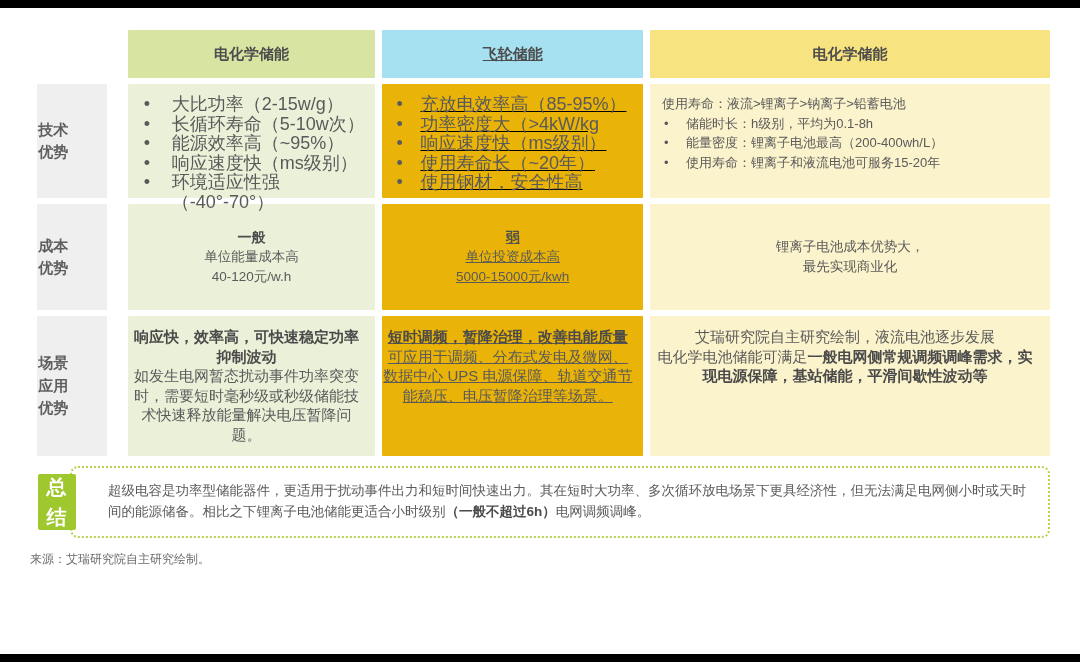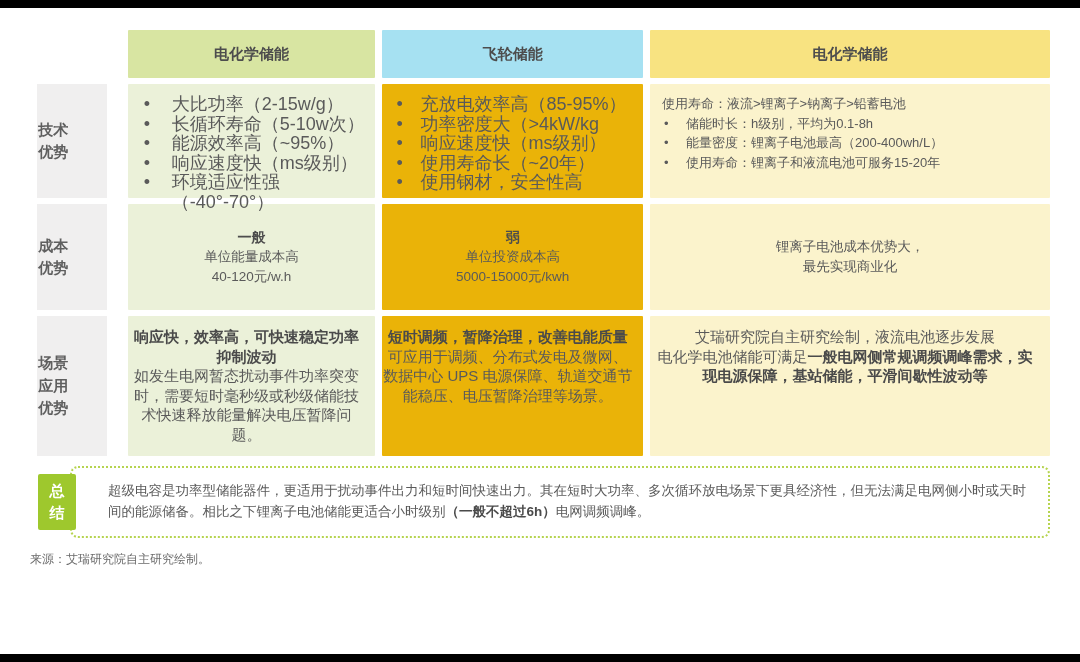--- a/index.html
+++ b/index.html
@@ -10,21 +10,21 @@
 
   h1.title { margin:46px 0 0; text-align:center; font-size:31px; font-weight:bold; color:#4c4c4c; letter-spacing:1px; }
 
   .table { margin:30px 30px 0 37px; }
   .trow { display:flex; margin-bottom:6px; }
   .rlabel { width:76px; margin-right:21px; background:#f0efef; display:flex; align-items:center; }
   .rlabel span { display:block; width:2.15em; font-size:15px; font-weight:bold; color:#5f5f5f; word-break:break-all; line-height:1.5; text-align:center; }
   .rlabel.spacer { background:transparent; }
   .cell { border-radius:1px; }
   .col-a { width:270px; margin-right:7px; }
-  .col-b { width:284px; margin-right:7px; }
+  .col-b { width:284px; margin-right:7px;text-decoration:underline; }
   .col-c { width:436px; }
   .hdr { height:48px; display:flex; align-items:center; justify-content:center; font-size:15px; font-weight:bold; color:#4d4d4d; }
   .hdr-green { background:#d8e5a2; } .hdr-blue { background:#a6e1f2; } .hdr-yellow { background:#f8e381; }
   .bg-green { background:#ebf1d9; } .bg-blue { background:#eab308; } .bg-yellow { background:#fbf3cc; }
 
   .row-tech .cell { height:114px; }
   .row-cost .cell { height:106px; }
   .row-scen .cell { height:140px; }
 
   .cell ul { list-style:none; }
@@ -45,21 +45,21 @@
   .scen-head { font-weight:bold; color:#4a4a4a; display:block; }
   .scen-line { display:block; }
   .scen-bold { font-weight:bold; color:#4a4a4a; }
 
   .summary-wrap { position:relative; margin:10px 30px 0 38px; height:72px; }
   .summary-box { margin-left:32px; height:100%; border:2px dotted #b6d44f; border-radius:8px; background:#fff;
                  padding:12px 18px 0 36px; font-size:13.5px; color:#5a5a5a; line-height:21px; }
   .summary-bold { font-weight:bold; color:#4a4a4a; }
   .summary-badge { position:absolute; left:0; top:8px; width:38px; height:56px; background:#9ec82d;
                    display:flex; align-items:center; justify-content:center; border-radius:2px; }
-  .summary-badge span { display:block; width:1.05em; font-size:15px; font-weight:bold; color:#ffffff; word-break:break-all; line-height:1.5; text-align:center; }
+  .summary-badge span { display:block; width:1.05em; font-size:20px; font-weight:bold; color:#ffffff; word-break:break-all; line-height:1.5; }
 
   .source { margin:13px 0 0 30px; font-size:12px; color:#6b6b6b; }
 </style>
 </head>
 <body>
 
 <div class="page">
   <div class="bar top"></div>
 
 

